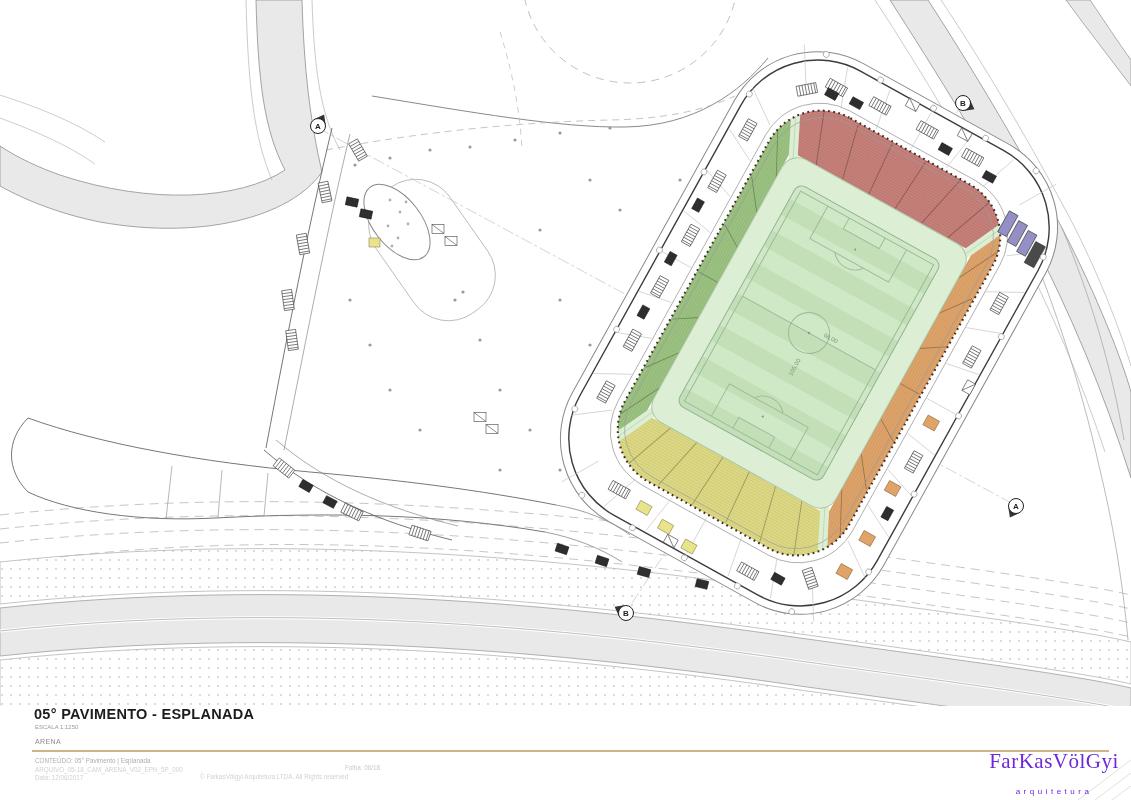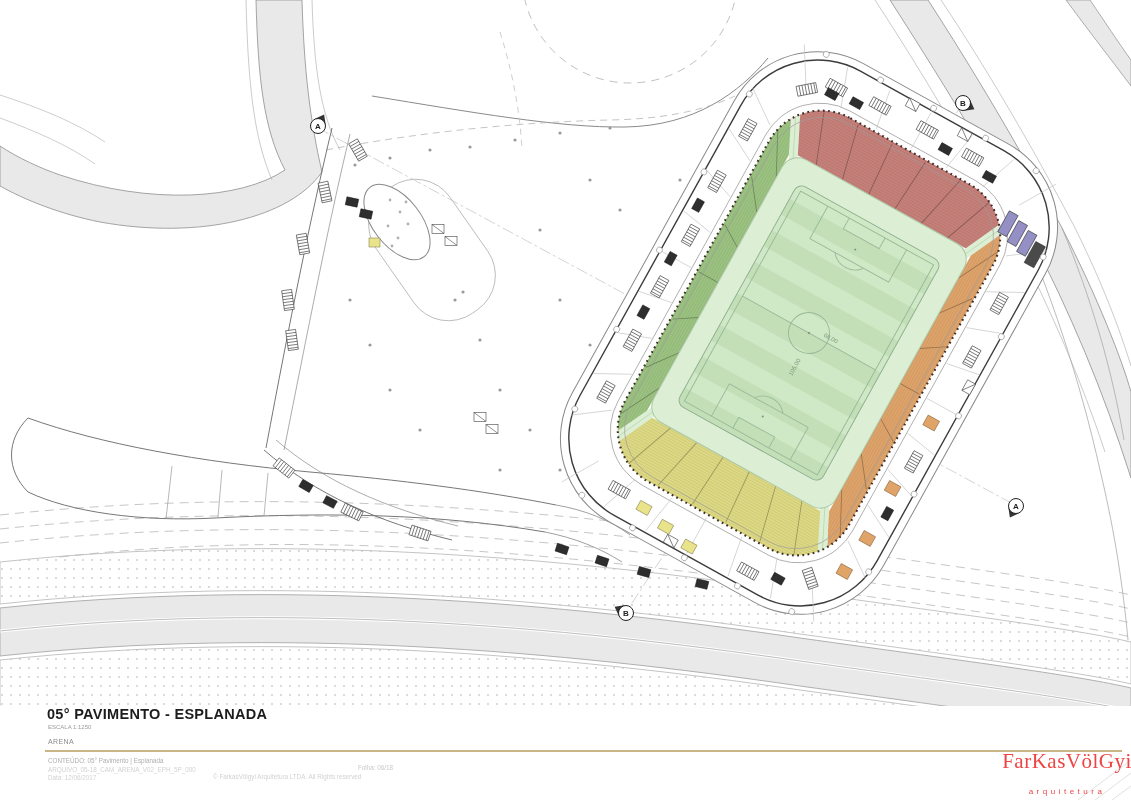--- a/index.html
+++ b/index.html
@@ -1,30 +1,30 @@
 <!DOCTYPE html>
 <html><head>
 <meta charset="utf-8">
 <style>
   html,body{margin:0;padding:0;background:#ffffff;}
   #page{position:relative;width:1131px;height:800px;background:#ffffff;overflow:hidden;
         font-family:"Liberation Sans",sans-serif;}
   #plan-svg{position:absolute;left:0;top:0;}
-  .titleblock{position:absolute;left:17px;top:0;width:956px;height:800px;pointer-events:none;}
+  .titleblock{position:absolute;left:4px;top:0;width:956px;height:800px;pointer-events:none;}
   .plan-title{position:absolute;left:30px;top:706px;font-size:14.5px;font-weight:bold;
               color:#1c1c1c;letter-spacing:.3px;}
   .plan-scale{position:absolute;left:31px;top:724px;font-size:6px;color:#9a9a9a;}
   .plan-project{position:absolute;left:31px;top:738px;font-size:7px;color:#8a8a8a;letter-spacing:.4px;}
   .rule{position:absolute;left:28px;top:750px;width:1077px;height:2px;background:#ccb584;}
   .meta-left{position:absolute;left:31px;top:757px;font-size:6.3px;line-height:8.6px;}
   .meta-content{color:#aeaeae;}
   .meta-file,.meta-date{color:#d2d2d2;}
   .meta-sheet{position:absolute;left:341px;top:764px;font-size:6.3px;color:#c9c9c9;}
   .meta-copy{position:absolute;left:196px;top:773px;font-size:6.3px;color:#d2d2d2;}
-  .logo{position:absolute;left:975px;top:749px;width:150px;text-align:center;color:#ef4444;}
+  .logo{position:absolute;left:975px;top:749px;width:150px;text-align:center;color:#6d28d9;}
   .logo-wordmark{font-family:"Liberation Serif",serif;font-size:21px;letter-spacing:.5px;}
   .logo-tagline{font-size:8px;letter-spacing:3.5px;margin-top:13px;}
 </style>
 </head>
 <body>
 
 <div id="page">
 <svg id="plan-svg" width="1131" height="800" viewBox="0 0 1131 800">
   <defs>
     <pattern id="dots" width="9" height="9" patternUnits="userSpaceOnUse">

